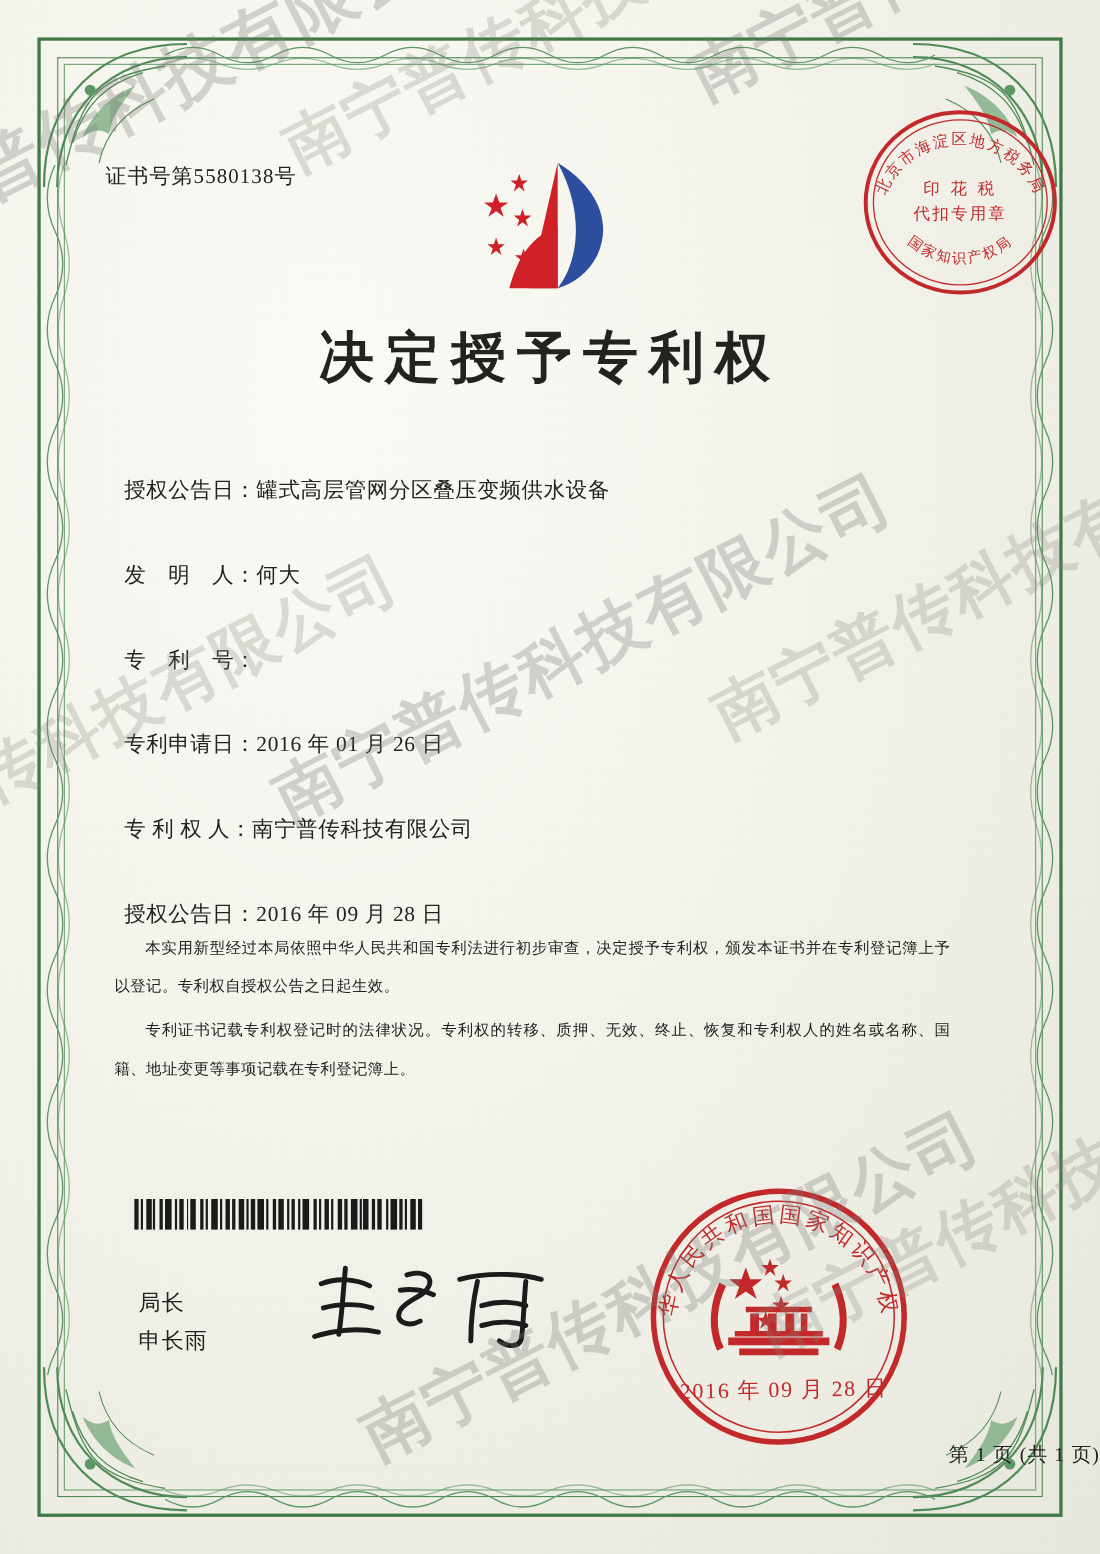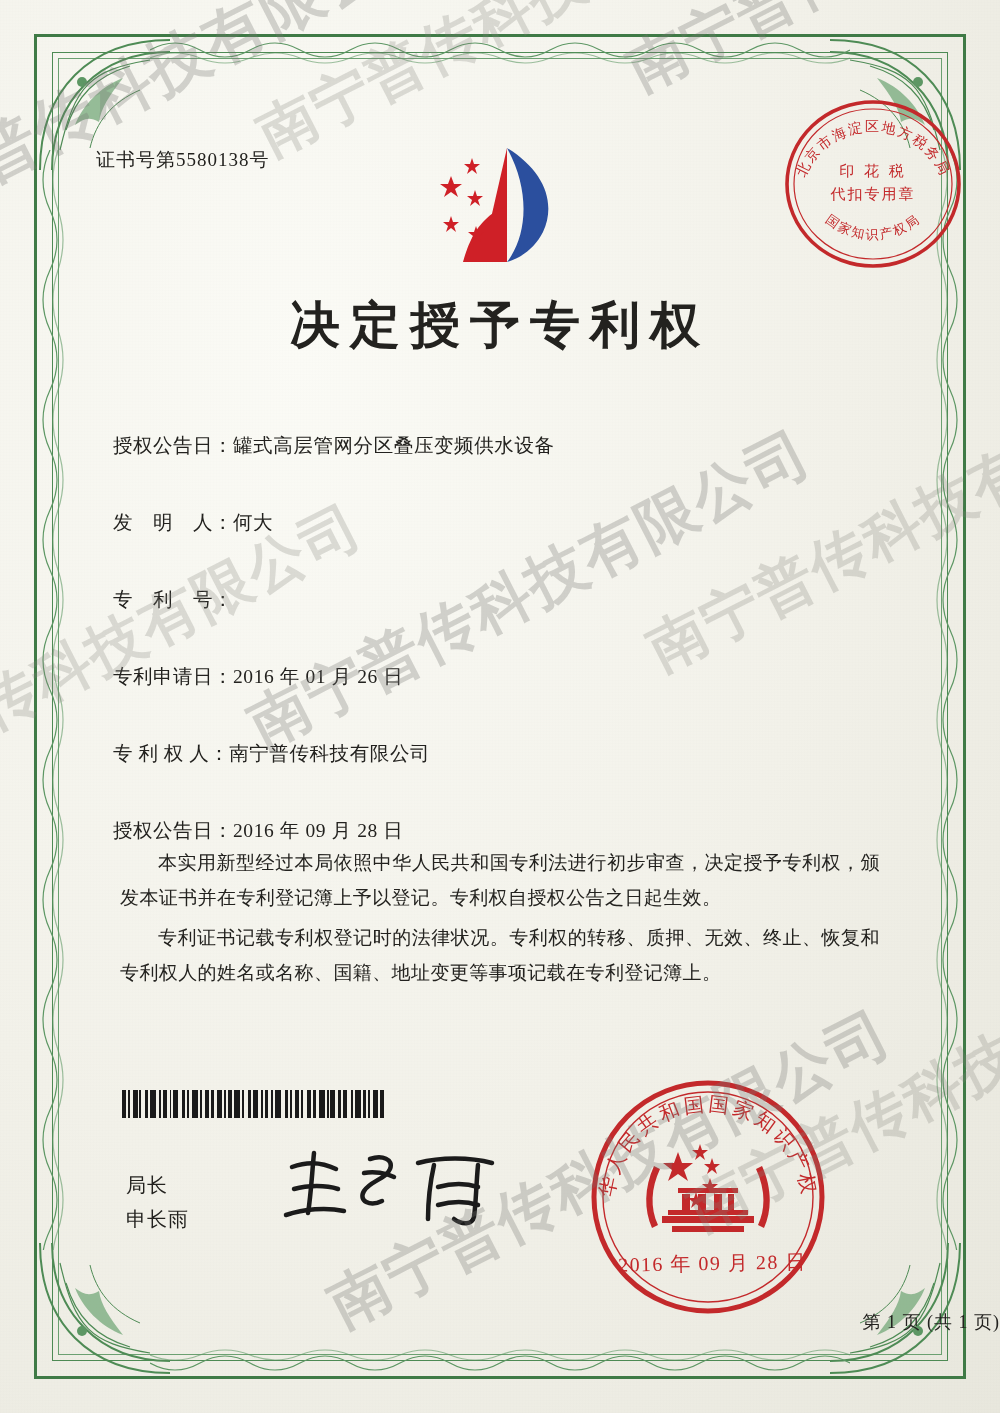--- a/index.html
+++ b/index.html
@@ -104,23 +104,23 @@
   .field-label {
     white-space: pre;
     flex: 0 0 auto;
   }
   .field-value {
     flex: 1 1 auto;
     letter-spacing: .6px;
   }
   .paragraphs {
     position: absolute;
-    left: 120px; top: 845px;
+    left: 104px; top: 845px;
     width: 760px;
-    font-size: 19px;
+    font-size: 14px;
     line-height: 35px;
     letter-spacing: .4px;
     text-align: justify;
   }
   .paragraphs p {
     margin: 0 0 5px 0;
     text-indent: 2em;
   }
   .barcode {
     position: absolute;

